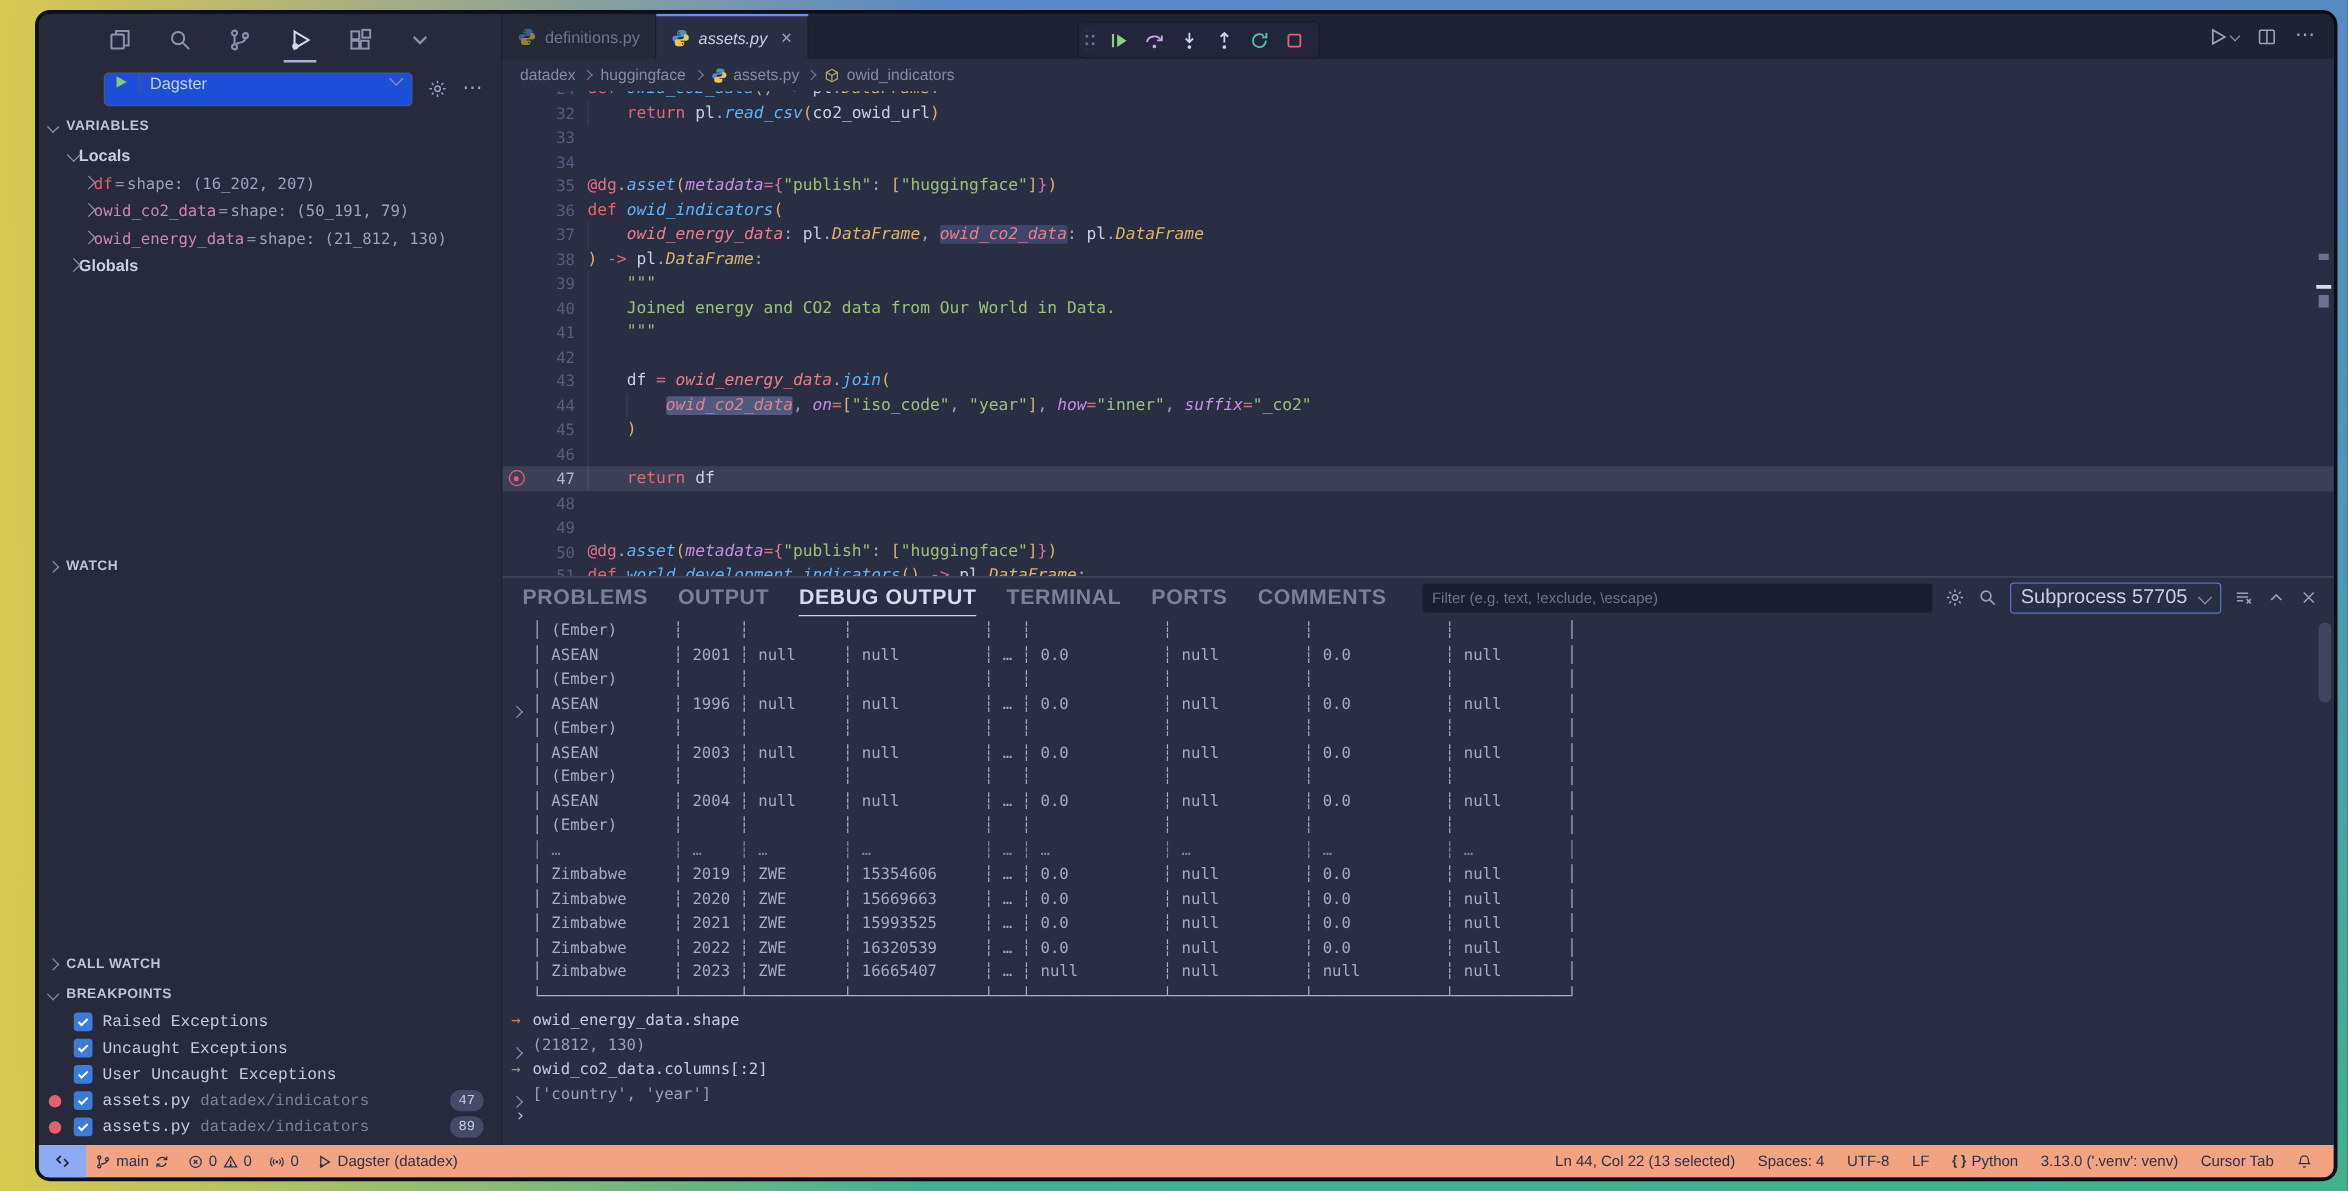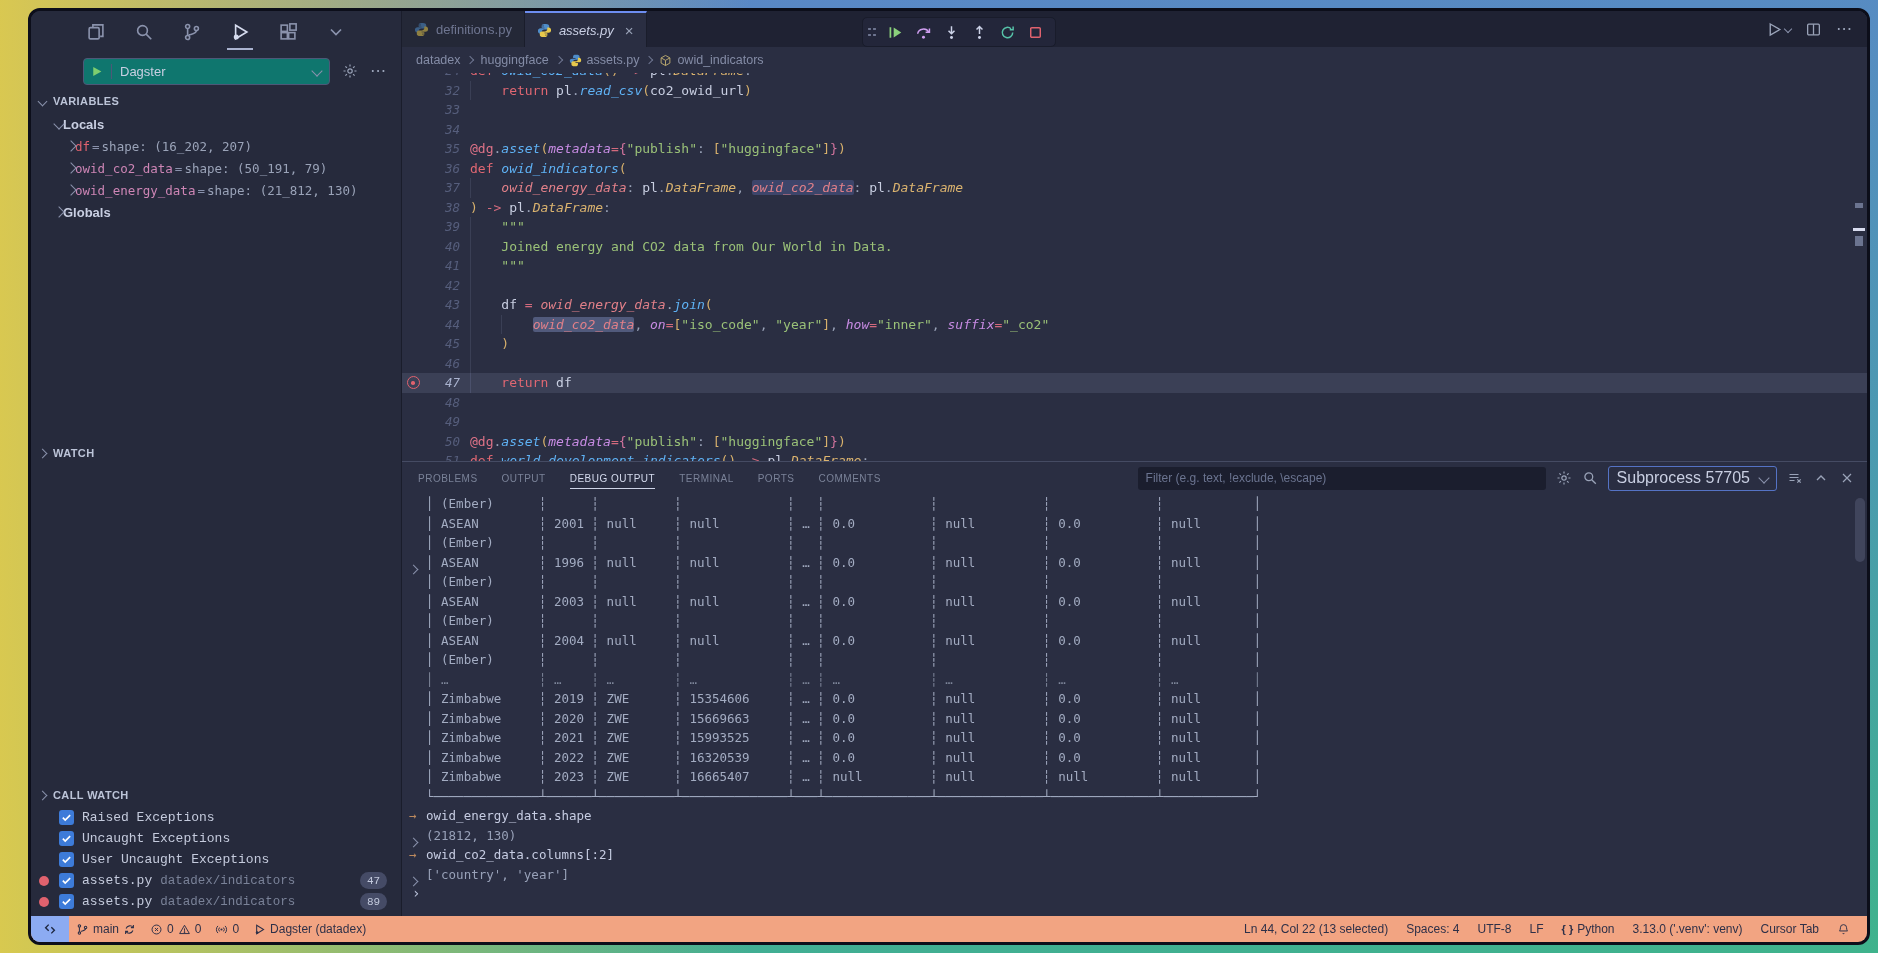--- a/index.html
+++ b/index.html
@@ -19,22 +19,22 @@
   
   .sidebar{width:370px;flex:none;background:#262a3c;border-right:1px solid #1a1d2b;
     display:flex;flex-direction:column;color:#c9cfe2;}
   .activity-row{height:42px;flex:none;display:flex;align-items:center;justify-content:center;gap:26px;}
   .act-icon{width:22px;height:22px;color:#8a92ac;display:flex;align-items:center;justify-content:center;
     position:relative;cursor:pointer;}
   .act-icon svg{width:20px;height:20px;}
   .act-icon.active{color:#d5dbee;}
   .act-icon.active::after{content:"";position:absolute;left:-2px;right:-2px;bottom:-7px;height:2px;background:#aab3cf;}
   .debug-config-row{height:36px;flex:none;display:flex;align-items:center;padding:0 14px 0 52px;gap:12px;}
-  .config-select{flex:1;height:25px;border:1px solid #4d5878;border-radius:4px;background:#0f766e;
-    display:flex;align-items:center;gap:8px;padding:0 8px 0 6px;cursor:pointer;}
+  .config-select{flex:1;height:25px;border:1px solid #4d5878;border-radius:4px;background:#1d4ed8;
+    display:flex;gap:8px;padding:0 8px 0 6px;cursor:pointer;}
   .config-select .sep{width:1px;height:15px;background:#4d5878;}
   .config-label{flex:1;font-size:13px;color:#c9cfe2;}
   .chev{display:inline-block;width:7px;height:7px;border-right:1.5px solid #8a92ac;border-bottom:1.5px solid #8a92ac;}
   .chev.r{transform:rotate(-45deg);}
   .chev.d{transform:rotate(45deg);}
   .icon-btn{color:#9aa3b8;display:flex;align-items:center;justify-content:center;cursor:pointer;}
   .icon-btn svg{width:16px;height:16px;}
   .dots3{font-size:16px;color:#9aa3b8;letter-spacing:1px;line-height:10px;cursor:pointer;}
 
   .side-section{flex:none;}
@@ -80,21 +80,21 @@
   .breadcrumbs{height:26px;flex:none;display:flex;align-items:center;gap:7px;padding-left:14px;
     font-size:12.5px;color:#848ca6;background:#2a2e42;}
   .crumb{display:flex;align-items:center;gap:5px;cursor:pointer;}
   .crumb-sep{width:5px;height:5px;border-right:1.3px solid #6e7590;border-bottom:1.3px solid #6e7590;transform:rotate(-45deg);}
   .cubeicon{width:13px;height:13px;color:#b9a86e;}
 
   .code-area{flex:1;min-height:0;overflow:hidden;position:relative;font-family:"DejaVu Sans Mono",monospace;font-size:13px;}
   .code-scroll{margin-top:-12px;}
   .code-line{height:19.5px;display:flex;align-items:center;position:relative;}
   .code-line.current{background:#3b4056;}
-  .gutter{width:58px;flex:none;display:flex;align-items:center;height:100%;font-style:italic;}
+  .gutter{width:58px;flex:none;display:flex;align-items:center;height:100%;}
   .bp-slot{width:22px;flex:none;display:flex;align-items:center;justify-content:center;}
   .bp-hit{width:11px;height:11px;border:1.6px solid #e0626e;border-radius:50%;display:flex;align-items:center;justify-content:center;}
   .bp-hit::after{content:"";width:3.5px;height:3.5px;border-radius:50%;background:#e0626e;}
   .lnum{flex:1;text-align:right;color:#565e7c;font-size:12.5px;}
   .code-line.current .lnum{color:#aab3cf;}
   .code-text{white-space:pre;padding-left:10px;}
   .guide{position:absolute;top:0;bottom:0;width:1px;background:#3a3f55;}
   .code-line.current .guide{background:#4a506b;}
   
   .tk-kw{color:#e06772}.tk-op{color:#d36a7d}
@@ -109,21 +109,21 @@
   .tk-b1{color:#d8b16c}.tk-b2{color:#d3749e}
   .selw{background:#515a7c;border-radius:2px;}
   .selwdim{background:#3d456a;border-radius:2px;}
   .oruler{position:absolute;right:0;top:0;bottom:0;width:15px;}
   .omark{position:absolute;background:#6b7490;}
 
   
   .panel{height:454px;flex:none;border-top:1px solid #454b63;display:flex;flex-direction:column;background:#2a2e42;position:relative;}
   .panel-header{height:32px;flex:none;display:flex;align-items:center;padding:0 12px 0 16px;gap:10px;}
   .panel-tabs{display:flex;gap:24px;margin-right:auto;}
-  .ptab{font-size:10px;font-weight:normal;letter-spacing:.5px;color:#7a8298;cursor:pointer;position:relative;padding:6px 0;}
+  .ptab{font-size:17px;font-weight:bold;letter-spacing:.5px;color:#7a8298;cursor:pointer;position:relative;padding:6px 0;}
   .ptab.active{color:#d5dbee;}
   .ptab.active::after{content:"";position:absolute;left:0;right:0;bottom:1px;height:1px;background:#cdd3e6;}
   .filter-input{width:392px;height:23px;background:#1b1e2e;border:none;border-radius:3px;color:#c9cfe2;
     font-size:12px;padding:0 8px;outline:none;}
   .filter-input::placeholder{color:#6b7490;}
   .session-select{height:23px;border:1px solid #5573c5;border-radius:3px;display:flex;align-items:center;gap:10px;
     padding:0 8px;font-size:16px;color:#c9cfe2;cursor:pointer;}
   .console{flex:1;min-height:0;overflow:hidden;font-family:"DejaVu Sans Mono",monospace;font-size:12.5px;line-height:19.5px;position:relative;}
   .con-line{white-space:pre;position:relative;padding-left:24px;color:#a3acc2;height:19.5px;}
   .con-line.dim{color:#7d8599;}
@@ -257,20 +257,24 @@
       </div>
 
       <div class="side-section">
         <div class="sec-head">
           <span class="chev r"></span>
           <span>CALL WATCH</span>
         </div>
       </div>
 
       <div class="side-section">
+        <div class="sec-head">
+          <span class="chev d"></span>
+          <span>BREAKPOINTS</span>
+        </div>
         <div class="bp-body" id="bp-body">
             <div class="bp-row">
               <span class="checkbox">
                 <svg viewBox="0 0 12 12" fill="none" stroke="#fff" stroke-width="1.8">
                   <path d="M2 6.2l2.6 2.6L10 3.4"></path>
                 </svg>
               </span>
               <span>Raised Exceptions</span>
             </div>
             <div class="bp-row">

